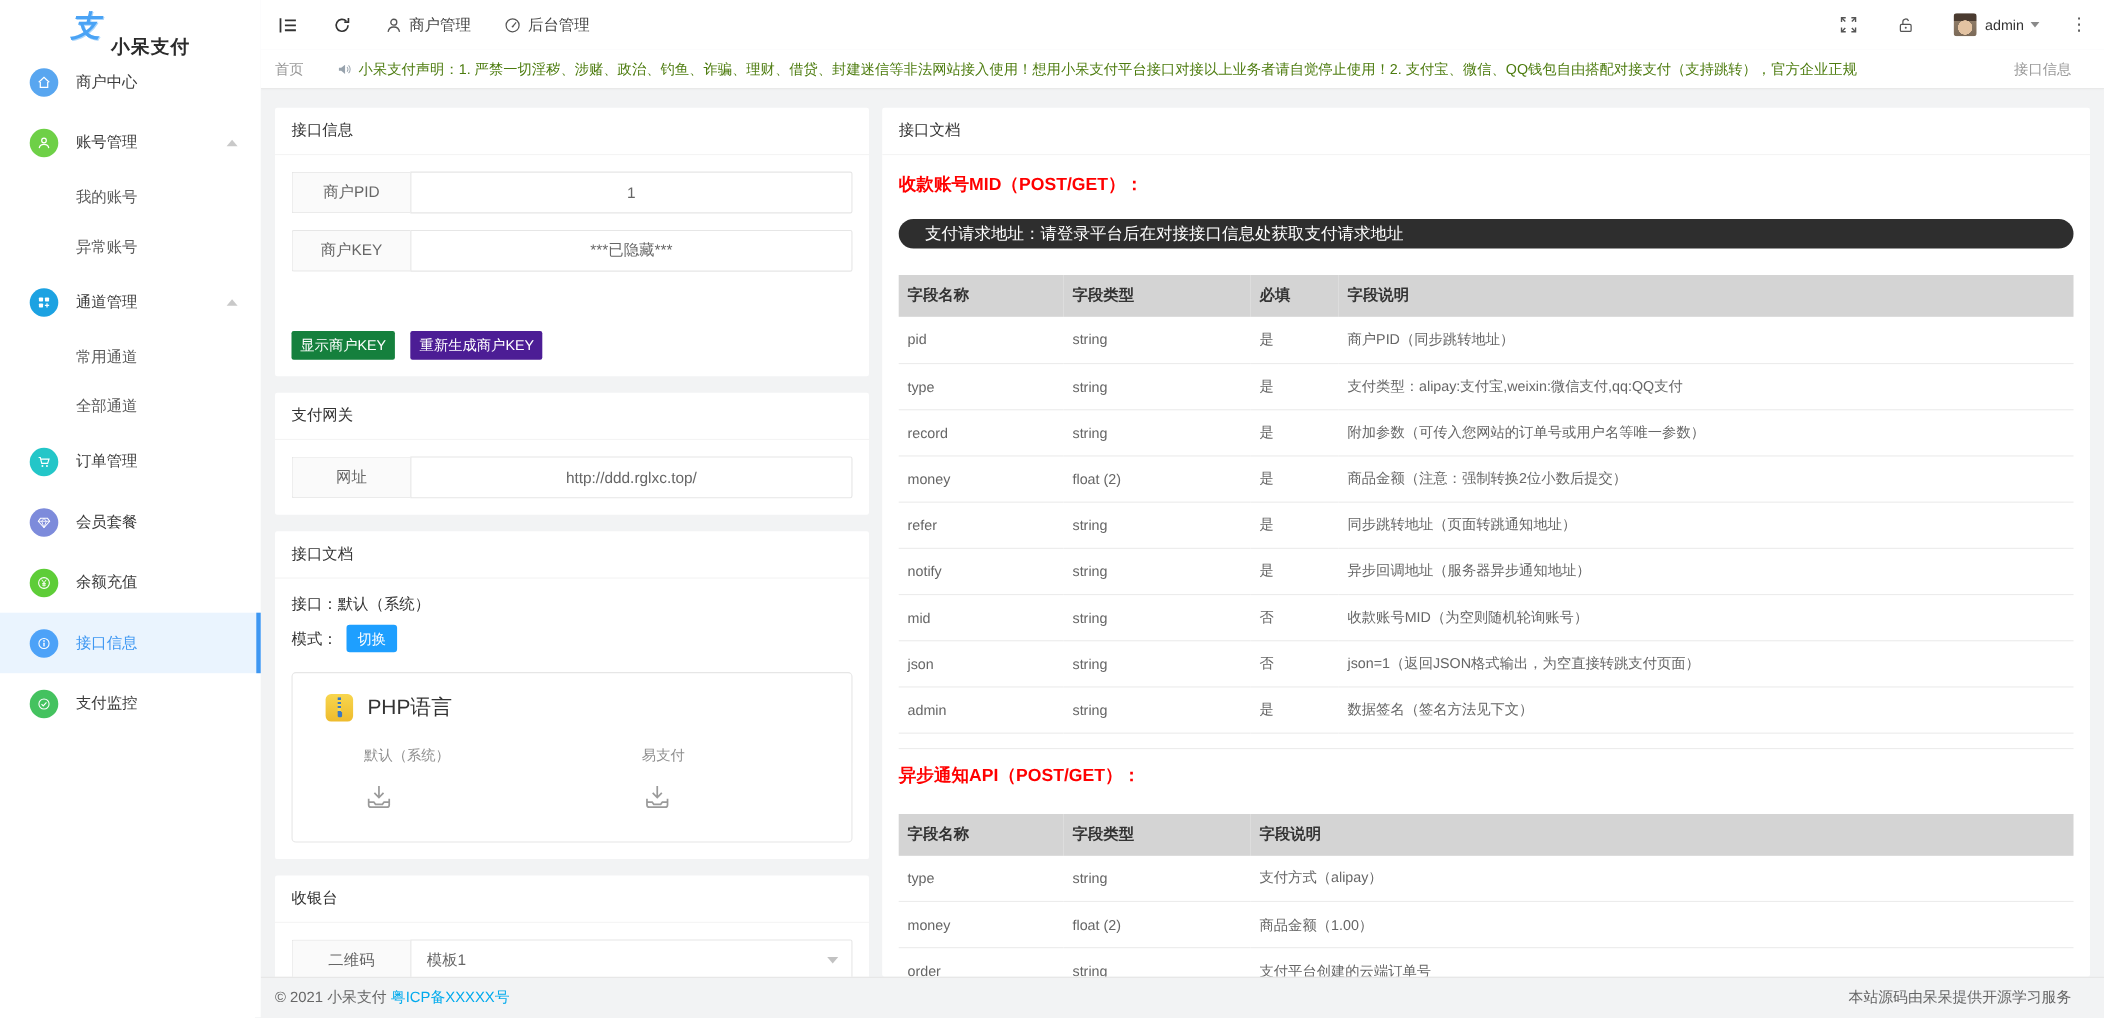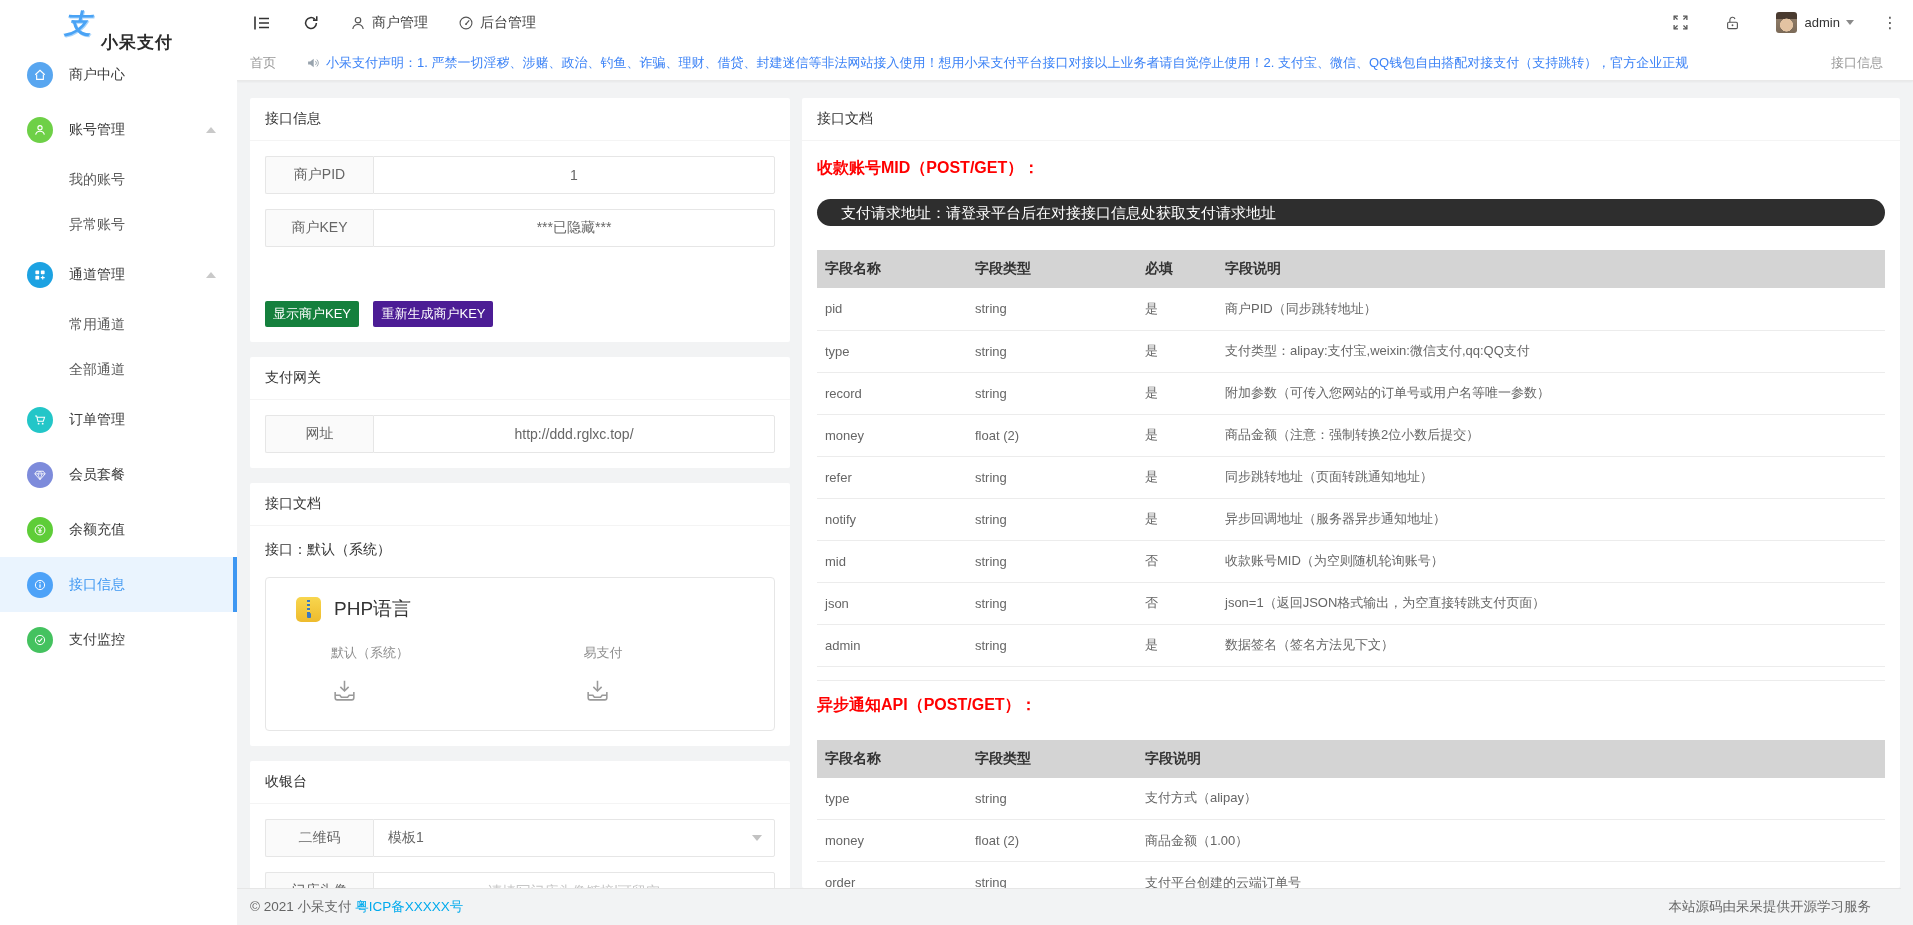--- a/index.html
+++ b/index.html
@@ -29,21 +29,21 @@
   .avatar { width:21px; height:21px; border-radius:3px; margin-right:8px;
             background: radial-gradient(circle at 50% 62%, #e3c3a2 38%, transparent 40%), linear-gradient(#4a3b30 32%, #8d7a66 33%, #7b6a58 100%); }
   .tb-user { font-size:13px; color:#333; cursor:pointer; display:flex; align-items:center; }
   .caret-down { width:0; height:0; border-left:4px solid transparent; border-right:4px solid transparent; border-top:5px solid #8a8a8a; margin-left:6px; }
   .tb-dots { margin-left:28px; font-size:16px; color:#555; cursor:pointer; line-height:1; }
 
   
   .breadcrumb { position:absolute; left:237px; top:45px; right:0; height:36px; background:#fff; border-bottom:1px solid #e9e9e9; box-shadow:0 1px 2px rgba(0,0,0,.05); display:flex; align-items:center; padding:0 30px 0 13px; }
   .bc-home { font-size:13px; color:#999; margin-right:30px; cursor:pointer; }
   .bc-announce { flex:1; display:flex; align-items:center; gap:6px; overflow:hidden; white-space:nowrap; }
-  .bc-announce-text { font-size:13px; color:#3b82f6; }
+  .bc-announce-text { font-size:13px; color:#4d7c0f; }
   .bc-right { font-size:13px; color:#999; margin-left:20px; flex:none; }
 
   
   .content { position:absolute; left:237px; top:81px; right:0; bottom:37px; padding:17px 13px 0 13px; display:flex; gap:12px; overflow:hidden; }
   .col-left { width:540px; flex:none; }
   .col-right { flex:1; min-width:0; }
   .card { background:#fff; border-radius:2px; margin-bottom:15px; }
   .card-header { padding:12px 15px; font-size:14px; color:#333; border-bottom:1px solid #f4f4f4; }
   .card-body { padding:15px; }
 
@@ -81,21 +81,21 @@
   .api-notice { margin:20px 0 24px; background:#2e2e2e; color:#fff; border-radius:14px; height:27px; line-height:27px; padding-left:24px; font-size:15px; }
   table.api-table { width:100%; border-collapse:collapse; table-layout:fixed; }
   .api-table th { background:#d4d4d4; height:38px; text-align:left; font-size:14px; color:#333; font-weight:bold; padding-left:8px; }
   .api-table td { height:42px; font-size:13px; color:#666; border-bottom:1px solid #ececec; padding-left:8px; overflow:hidden; white-space:nowrap; }
   .w1 { width:150px; } .w2 { width:170px; } .w3 { width:80px; }
   .api-divider { border:none; border-top:1px solid #ececec; margin:13px 0 0; }
   .mt24 { margin-top:24px; }
   .h2-gap { margin-top:14px; }
 
   
-  .footer { position:absolute; left:237px; right:12px; bottom:0; height:37px; border-top:1px solid #e6e6e6; display:flex; align-items:center; padding:0 30px 0 13px; font-size:13.5px; color:#666; }
+  .footer { position:absolute; left:237px; right:0; bottom:0; height:37px; border-top:1px solid #e6e6e6; display:flex; align-items:center; padding:0 30px 0 13px; font-size:13.5px; color:#666; }
   .footer a { color:#01AAED; text-decoration:none; cursor:pointer; }
   .footer .spacer { flex:1; }
 </style>
 </head>
 <body>
 
 <div class="sidebar">
   <div class="logo">
     <span class="logo-char">支</span>
     <span class="logo-title">小呆支付</span>
@@ -301,20 +301,24 @@
           <span class="igroup-label">网址</span>
           <input class="igroup-input" readonly="" value="http://ddd.rglxc.top/" style="">
         </div>
       </div>
     </div>
 
     <div class="card">
       <div class="card-header">接口文档</div>
       <div class="card-body">
         <div class="doc-line">接口：默认（系统）</div>
+        <div class="mode-row">
+          <span>模式：</span>
+          <button class="btn-switch">切换</button>
+        </div>
         <div class="php-card">
           <div class="php-title-row">
             <span class="php-icon"></span>
             <span class="php-title">PHP语言</span>
           </div>
           <div class="php-cols">
             <div class="php-col">
               <div class="php-col-label">默认（系统）</div>
               <span class="dl-icon">
                 <svg width="27" height="27" viewBox="0 0 26 26" fill="none" stroke="#9a9a9a" stroke-width="1.5">

